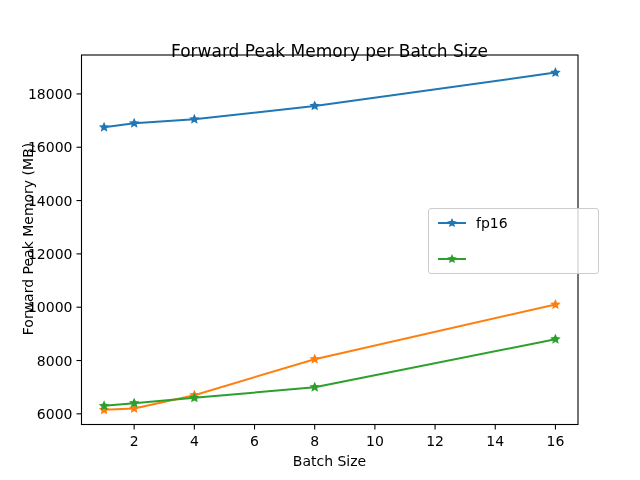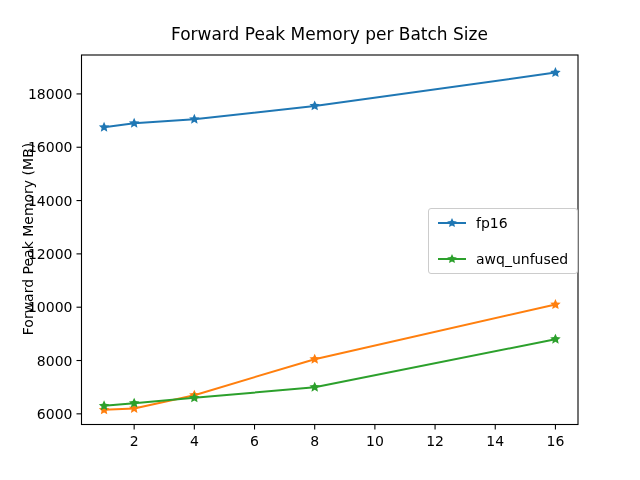--- a/index.html
+++ b/index.html
@@ -11,21 +11,21 @@
   .figure {
     position: relative;
     width: 640px;
     height: 480px;
     background: #ffffff;
     overflow: hidden;
   }
   .title {
     position: absolute;
     left: 81px;
-    top: 24px;
+    top: 41px;
     width: 497px;
     text-align: center;
     font-size: 17px;
     color: #000000;
     white-space: nowrap;
   }
   .ylabel {
     position: absolute;
     left: 28px;
     top: 239px;
@@ -51,21 +51,21 @@
   .tick-label {
     font-family: "DejaVu Sans", sans-serif;
     font-size: 14px;
     fill: #000000;
   }
   .legend {
     position: absolute;
     left: 428px;
     top: 208px;
     box-sizing: border-box;
-    width: 150px;
+    width: 171px;
     height: 66px;
     background: rgba(255, 255, 255, 0.8);
     border: 1px solid #cccccc;
     border-radius: 3px;
     padding: 5px 8px 5px 8px;
     display: flex;
     flex-direction: column;
     justify-content: space-between;
   }
   .legend-item {
@@ -144,16 +144,16 @@
           <line x1="1" y1="7" x2="29" y2="7" stroke="#1f77b4" stroke-width="2"></line>
           <polygon points="15.00,2.00 16.41,5.06 19.76,5.45 17.28,7.74 17.94,11.05 15.00,9.40 12.06,11.05 12.72,7.74 10.24,5.45 13.59,5.06" fill="#1f77b4"></polygon>
         </svg>
         <span class="legend-label">fp16</span>
       </div>
       <div class="legend-item">
         <svg width="30" height="14">
           <line x1="1" y1="7" x2="29" y2="7" stroke="#2ca02c" stroke-width="2"></line>
           <polygon points="15.00,2.00 16.41,5.06 19.76,5.45 17.28,7.74 17.94,11.05 15.00,9.40 12.06,11.05 12.72,7.74 10.24,5.45 13.59,5.06" fill="#2ca02c"></polygon>
         </svg>
-        <span class="legend-label">awq_unfused</span>
       </div>
     </div>
+  <div class="xlabel">Batch Size</div>
 </div>
 
 </body></html>

